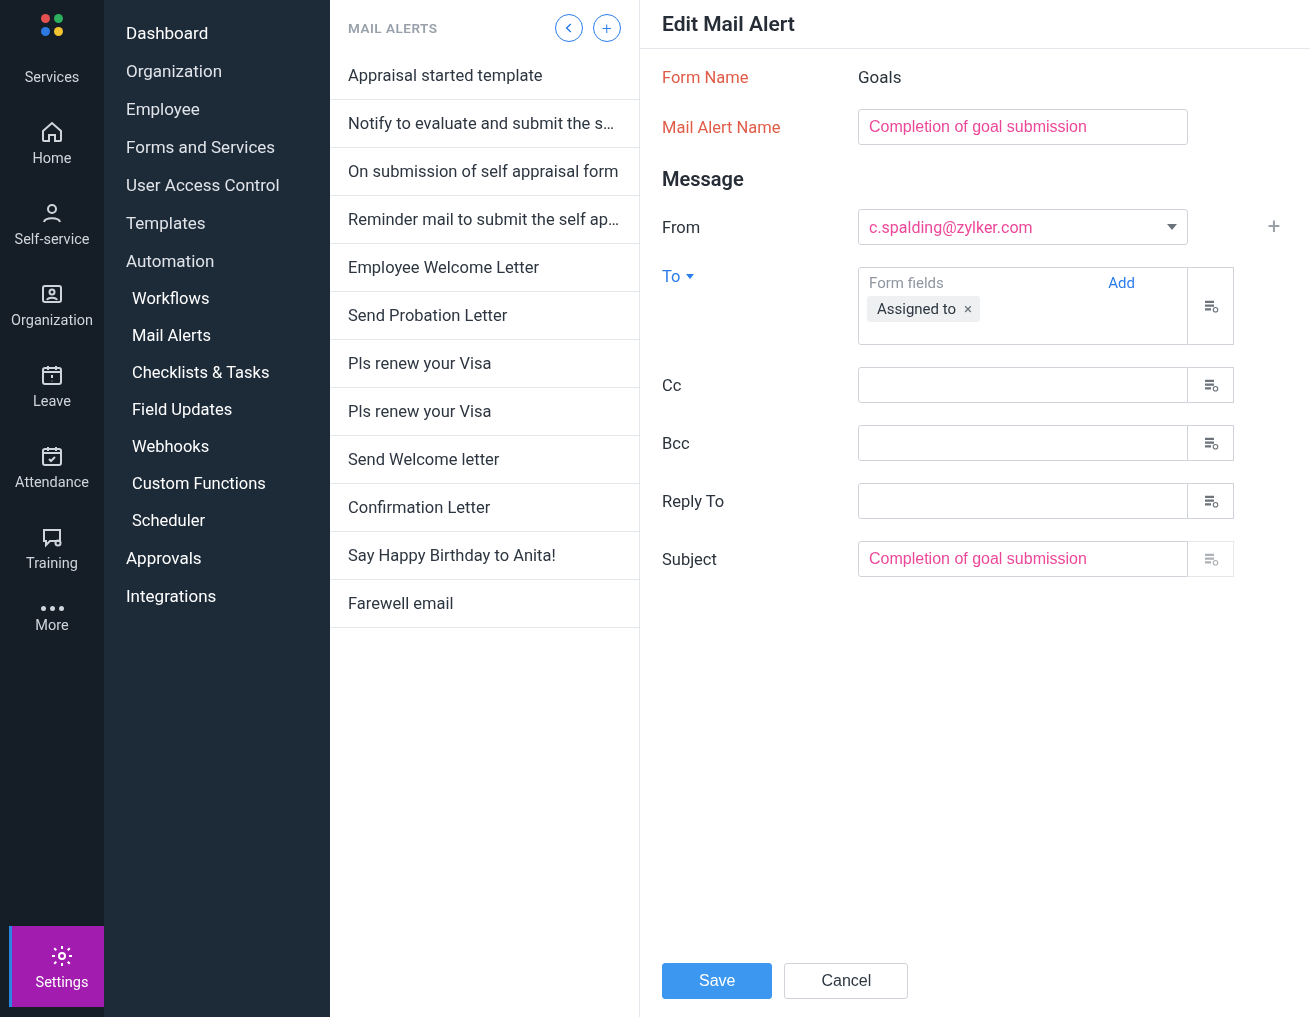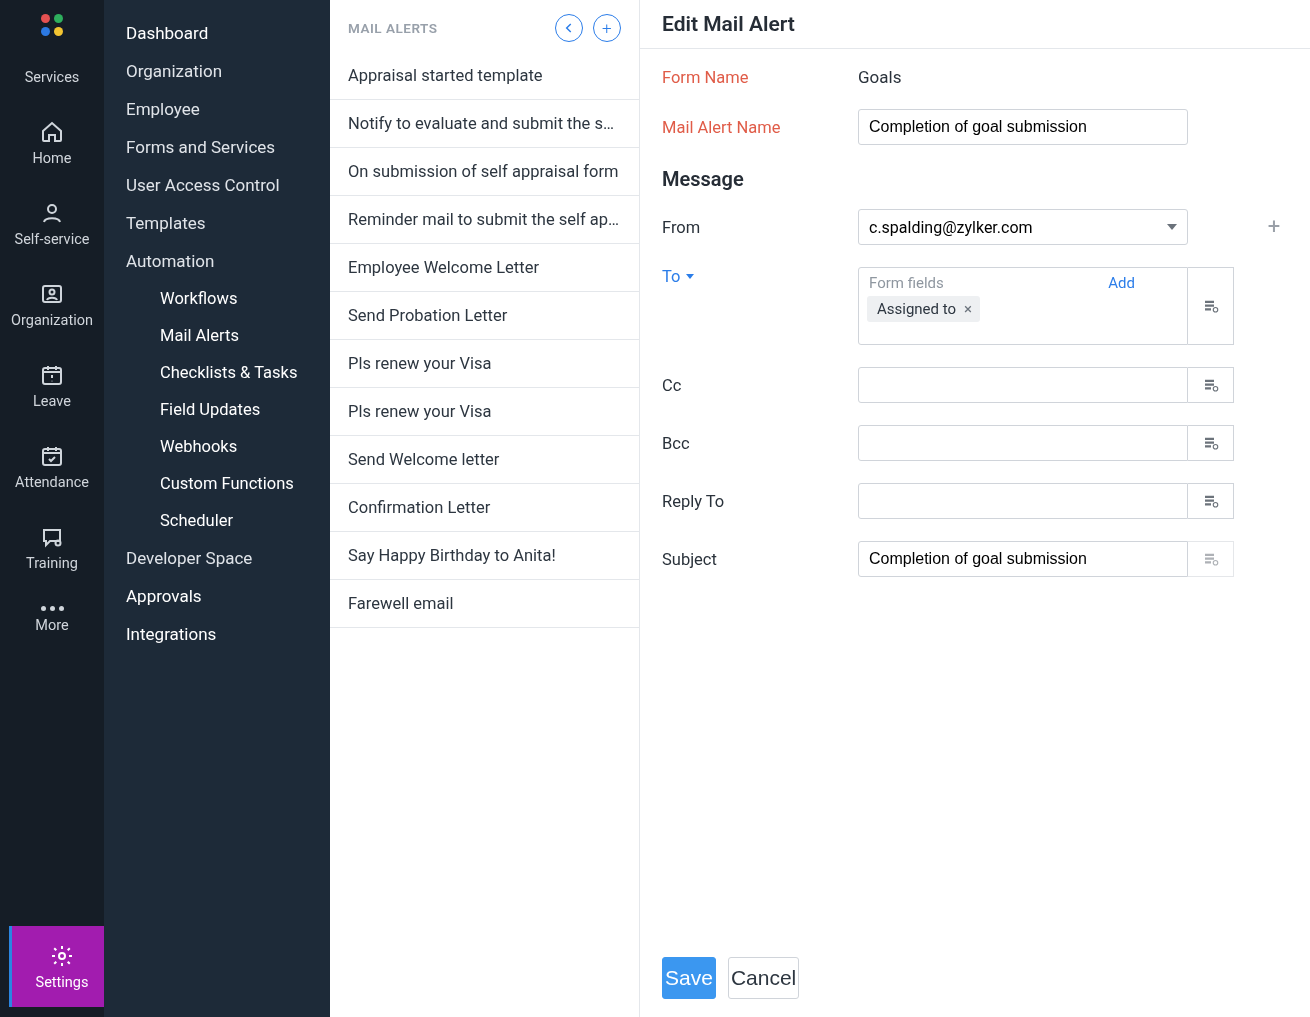--- a/index.html
+++ b/index.html
@@ -79,21 +79,21 @@
     color: var(--sidebar-text);
     padding: 14px 0;
     font-size: 17px;
   }
   .s2-item {
     padding: 9px 22px;
     color: #e0e4e9;
     cursor: pointer;
   }
   .s2-item.strong { color: #fff; }
-  .s2-sub { padding-left: 56px; font-size: 16.5px; }
+  .s2-sub { padding-left: 28px; font-size: 16.5px; }
   
   .list {
     background: #fff;
     border-right: 1px solid var(--line);
     display:flex; flex-direction:column;
     overflow:hidden;
   }
   .list-header {
     display:flex; align-items:center; justify-content:space-between;
     padding: 14px 18px 10px 18px;
@@ -160,21 +160,21 @@
     margin: 22px 0 18px 0;
   }
   input.textfld, .selectish, .fld-box {
     width: 100%;
     max-width: 330px;
     height: 36px;
     border: 1px solid var(--field-border);
     border-radius: 3px;
     padding: 6px 10px;
     font-size: 16px;
-    color:#000000;
+    color:#ec4899;
     background:#fff;
   }
   .selectish {
     display:flex; align-items:center; justify-content:space-between;
     cursor:pointer;
   }
   .caret-down {
     width:0;height:0;border-left:5px solid transparent;border-right:5px solid transparent;border-top:6px solid #6b727b;
   }
   .caret-down.small { border-left-width:4px;border-right-width:4px;border-top-width:5px; border-top-color: var(--accent-blue);}
@@ -215,23 +215,23 @@
   }
   .chip-field + .insert-btn { height:auto; align-self:stretch; }
   .fldwrap { display:flex; max-width:376px; }
   .fldwrap .chip-field, .fldwrap .textfld, .fldwrap .fld-box { flex:1; max-width:none; border-top-right-radius:0; border-bottom-right-radius:0;}
   .insert-btn svg { width:18px; height:18px; fill:#6c737b; }
   .detail-footer {
     display:flex; gap:12px;
     padding: 10px 22px 18px 22px;
   }
   .btn {
-    padding: 8px 2px;
+    padding: 8px 36px;
     border-radius:3px;
-    font-size:21px;
+    font-size:16px;
     cursor:pointer;
   }
   .btn.primary { background: var(--accent-btn); color:#fff; border:1px solid var(--accent-btn); }
   .btn.secondary { background:#fff; border:1px solid var(--field-border); color:#2d3640; }
 </style>
 </head>
 <body>
 
 <div class="app">
 
@@ -330,21 +330,20 @@
     <div class="s2-item">User Access Control</div>
     <div class="s2-item">Templates</div>
     <div class="s2-item">Automation</div>
       <div class="s2-item s2-sub strong">Workflows</div>
       <div class="s2-item s2-sub strong">Mail Alerts</div>
       <div class="s2-item s2-sub strong">Checklists &amp; Tasks</div>
       <div class="s2-item s2-sub strong">Field Updates</div>
       <div class="s2-item s2-sub strong">Webhooks</div>
       <div class="s2-item s2-sub strong">Custom Functions</div>
       <div class="s2-item s2-sub strong">Scheduler</div>
-    <div class="s2-item">Developer Space</div>
     <div class="s2-item strong">Approvals</div>
     <div class="s2-item strong">Integrations</div>
   </nav>
 
   <section class="list">
     <div class="list-header">
       <span>MAIL ALERTS</span>
       <div class="lh-actions">
         <div class="circle-btn">
           <svg viewBox="0 0 24 24" width="14" height="14" stroke="currentColor" fill="none" stroke-width="2.5">

